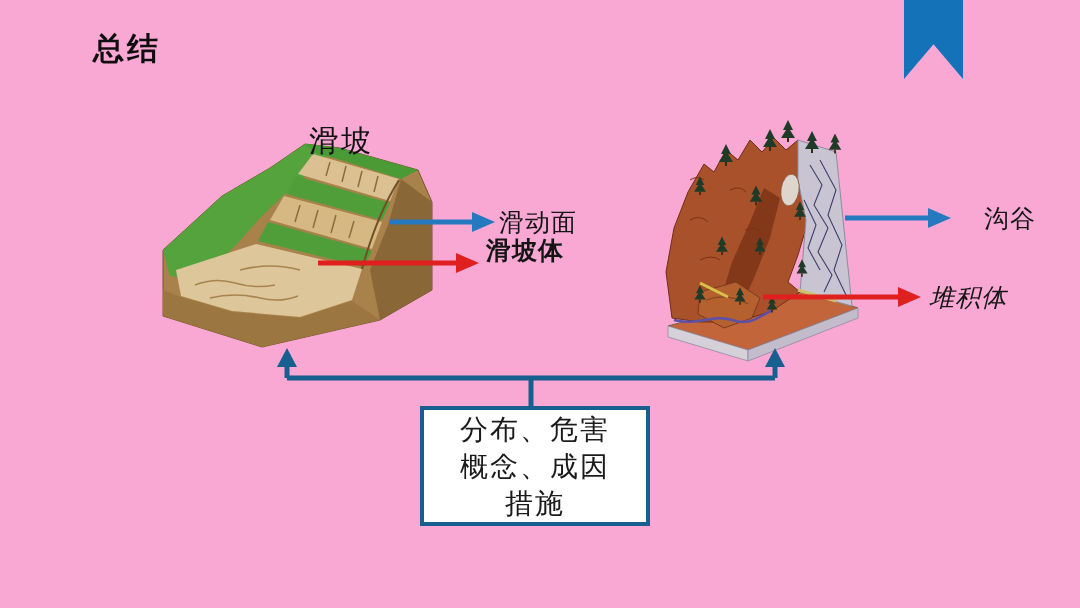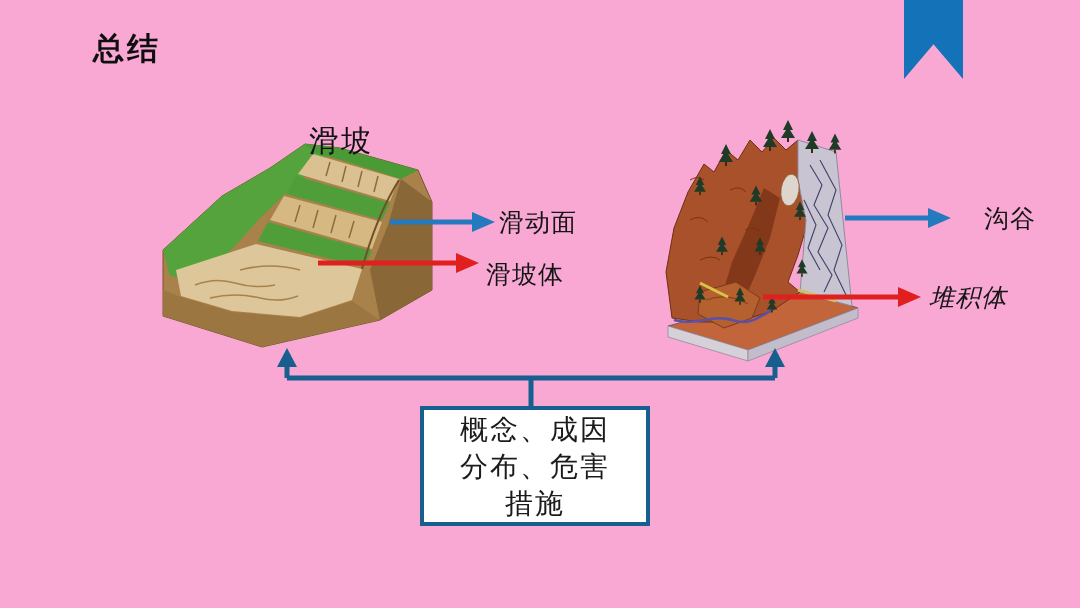--- a/index.html
+++ b/index.html
@@ -13,21 +13,21 @@
   }
   .section-heading{
     position:absolute;font-size:30px;color:#121212;letter-spacing:2px;font-weight:500;
   }
   .heading-left{left:309px;top:101px;margin-top:20px;}
   .heading-right{left:767px;top:96px;}
   .callout{
     position:absolute;font-size:25px;color:#151515;letter-spacing:1px;white-space:nowrap;
   }
   .callout-sliding-surface{left:499px;top:206px;}
-  .callout-landslide-body{left:486px;top:258px;}
+  .callout-landslide-body{left:486px;top:234px;font-weight:bold;}
   .callout-gully{left:958px;top:202px;margin-left:26px;}
   .callout-deposit{left:929px;top:281px;font-style:italic;}
   .ribbon{
     position:absolute;left:904px;top:0;width:59px;height:79px;background:#1472b8;
     clip-path:polygon(0 0,100% 0,100% 100%,50% 56%,0 100%);
   }
   .diagram-layer{position:absolute;left:0;top:0;}
   .summary-box{
     position:absolute;left:420px;top:406px;width:222px;height:112px;
     border:4px solid #175f8e;background:#ffffff;
@@ -166,18 +166,18 @@
   <div class="ribbon"></div>
 
   <div class="section-heading heading-left">滑坡</div>
 
   <div class="callout callout-sliding-surface">滑动面</div>
   <div class="callout callout-landslide-body">滑坡体</div>
   <div class="callout callout-gully">沟谷</div>
   <div class="callout callout-deposit">堆积体</div>
 
   <div class="summary-box">
+    <span>分布、危害</span>
     <span>概念、成因</span>
-    <span>分布、危害</span>
     <span>措施</span>
   </div>
 
 </div>
 
 </body></html>

